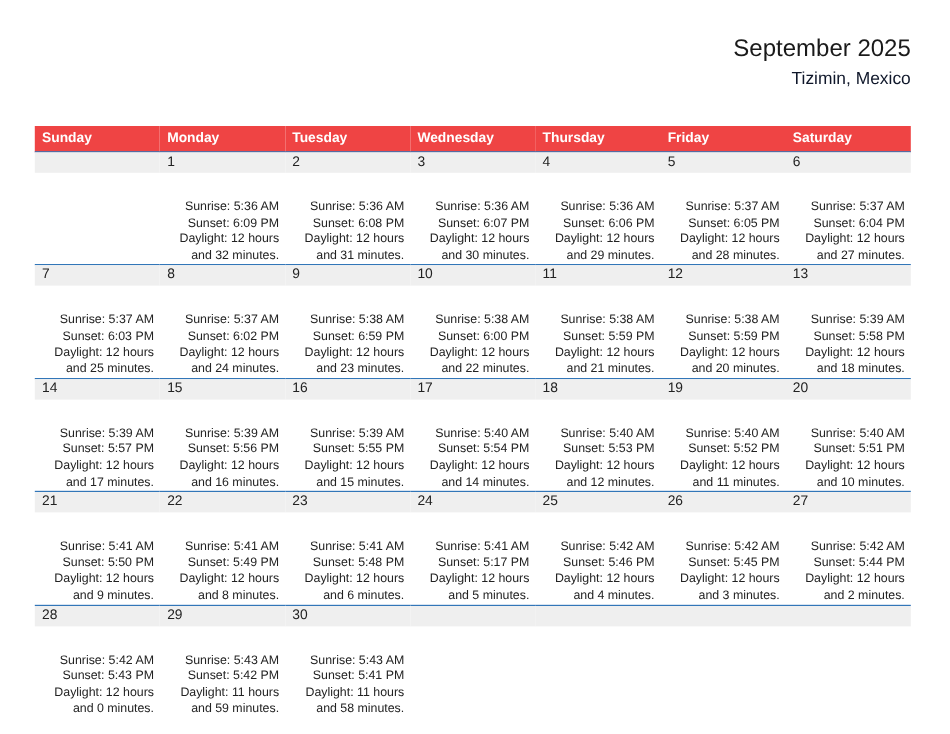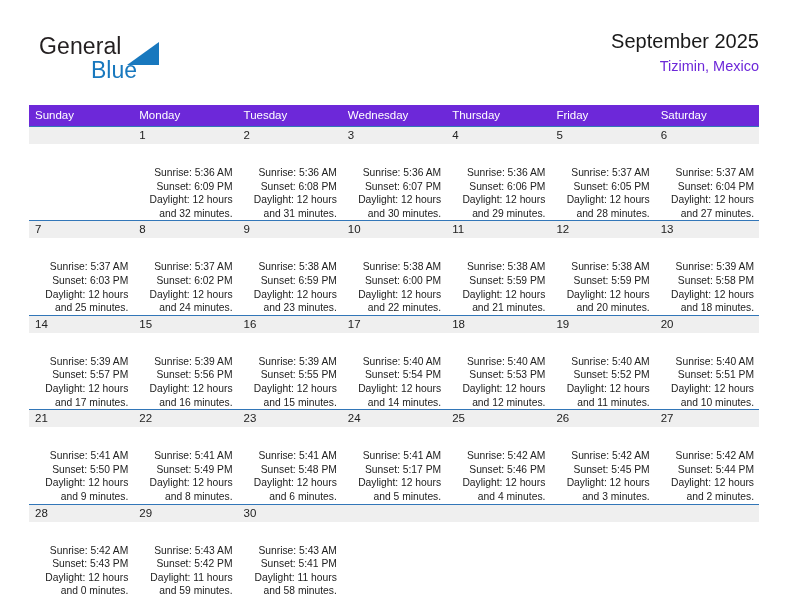--- a/index.html
+++ b/index.html
@@ -73,41 +73,41 @@
   }
   .cal-title {
     font-size: 20px;
     color: #1a1a1a;
     line-height: 1.15;
     white-space: nowrap;
   }
   .cal-sub {
     margin-top: 5px;
     font-size: 14.5px;
-    color: #6d28d9;
+    color: #0f172a;
     line-height: 1.15;
     white-space: nowrap;
   }
 
   
   .calendar {
     position: absolute;
     left: 29px;
     top: 105px;
     width: 730px;
     border-collapse: collapse;
     table-layout: fixed;
   }
   .calendar col { width: 104.285px; }
 
   thead th {
-    background: #6d28d9;
+    background: #ef4444;
     color: #ffffff;
     font-size: 11.5px;
-    font-weight: normal;
+    font-weight: bold;
     text-align: left;
     padding: 4px 0 5px 6px;
     height: 11px;
     vertical-align: middle;
     border: 0;
   }
 
   tbody td {
     vertical-align: top;
     padding: 0;
@@ -144,29 +144,20 @@
   }
   .details div { white-space: nowrap; }
 </style>
 </head>
 <body>
 
 <div class="page">
 
   <div class="masthead">
 
-    <div class="brand">
-      <span class="brand-general">General</span>
-      <span class="brand-mark">
-        <svg width="32" height="23" viewBox="0 0 32 23" xmlns="http://www.w3.org/2000/svg">
-          <polygon points="32,0 32,23 0,23" fill="#1878be"></polygon>
-        </svg>
-      </span>
-      <span class="brand-blue">Blue</span>
-    </div>
 
     <div class="title-block">
       <div class="cal-title">September 2025</div>
       <div class="cal-sub">Tizimin, Mexico</div>
     </div>
 
   </div>
 
   <table class="calendar">
     <colgroup>

